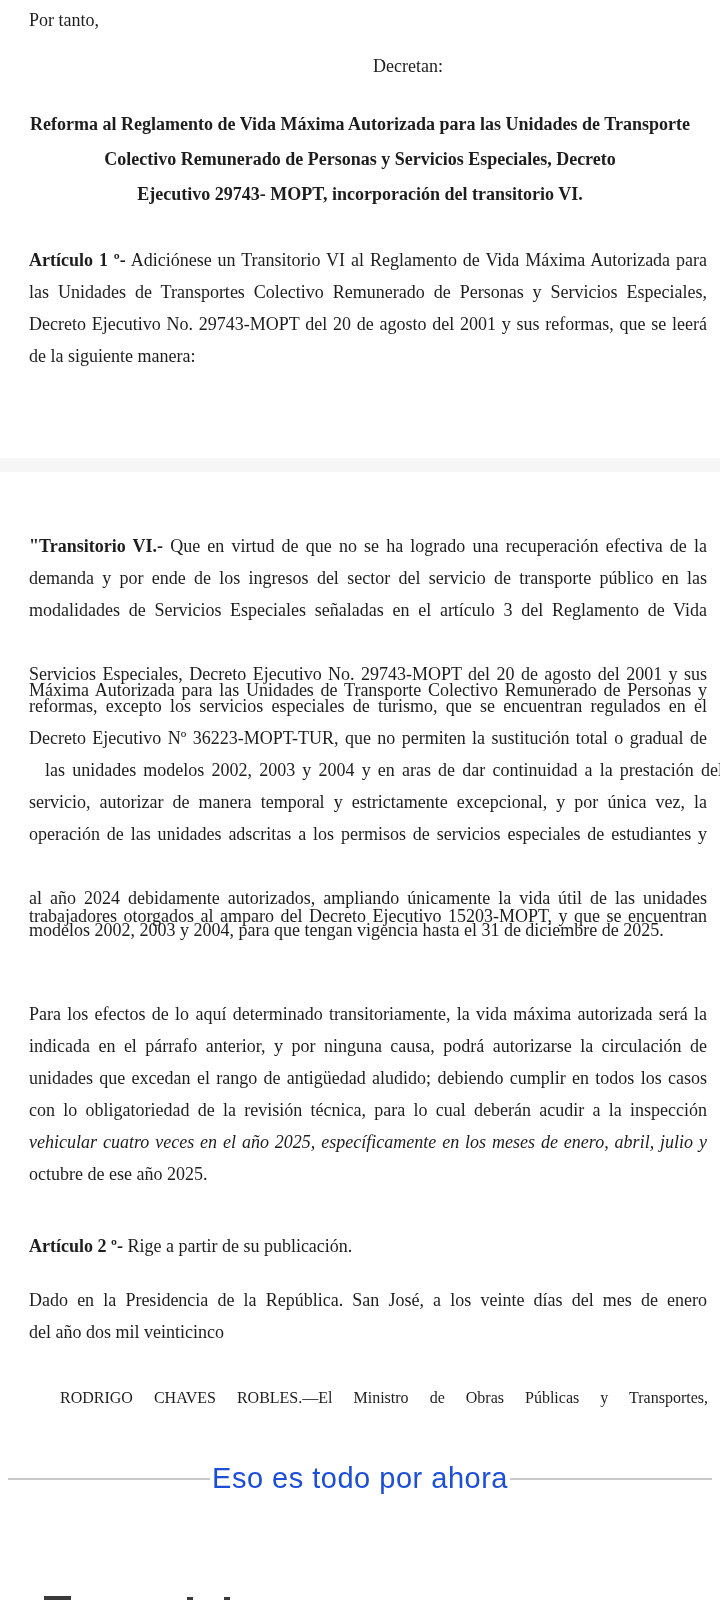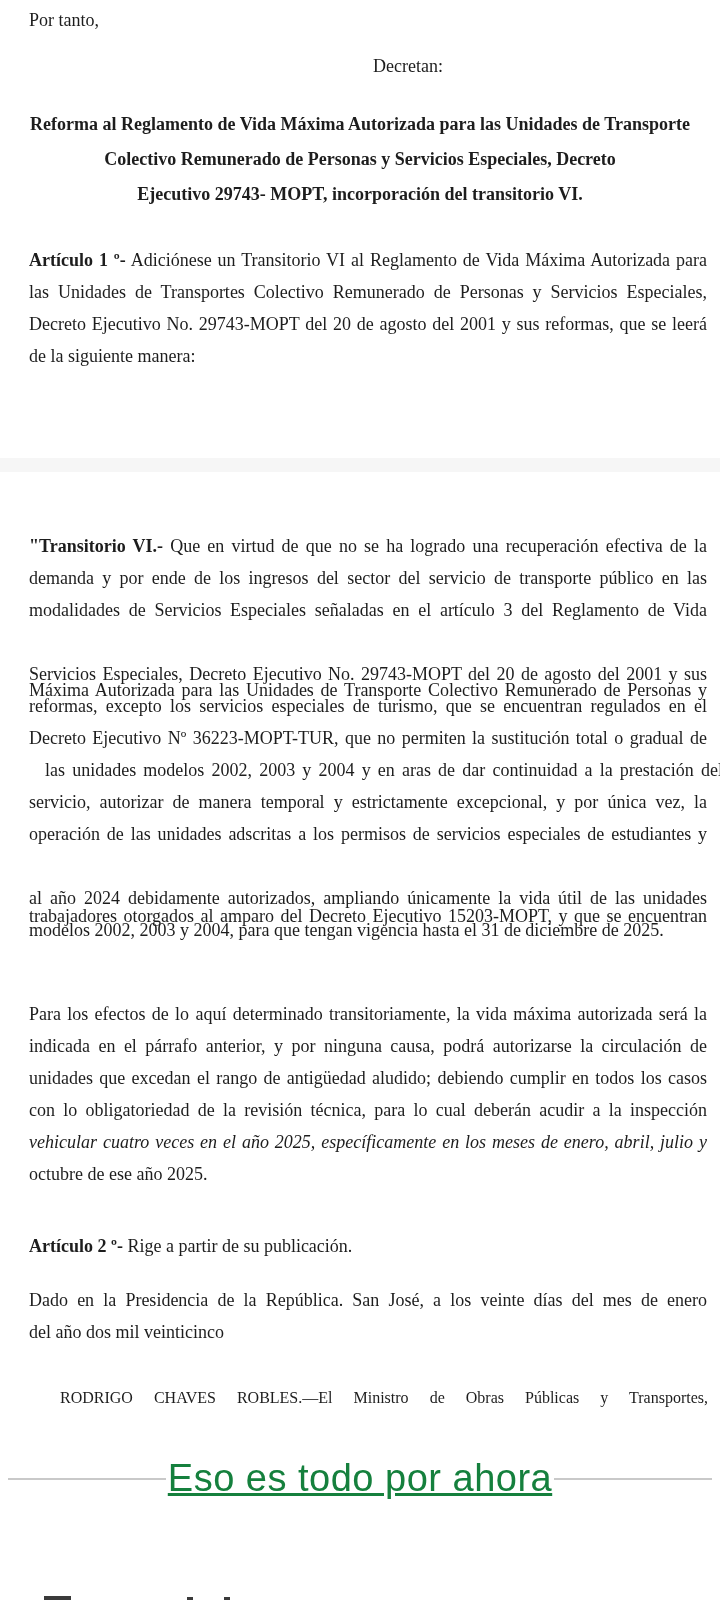--- a/index.html
+++ b/index.html
@@ -25,22 +25,22 @@
   .band { position:absolute; left:0; width:720px; height:14px; background:#f6f6f6; }
   .signature {
     position:absolute; left:60px; width:648px;
     font-size:16px; line-height:32px;
     text-align:justify; text-align-last:justify; height:32px; overflow:hidden;
   }
   .divider { position:absolute; top:1459px; left:0; width:720px; height:40px; text-align:center; }
   .divider-line { position:absolute; top:19px; left:8px; right:8px; height:2px; background:#c9c9c9; }
   .divider-label {
     position:relative; display:inline-block; background:#ffffff; padding:0 2px;
-    font-family:"Liberation Sans", sans-serif; font-size:38px; line-height:38px;
-    color:#15803d; letter-spacing:0.5px;text-decoration:underline;
+    font-family:"Liberation Sans", sans-serif; font-size:29px; line-height:38px;
+    color:#1d4ed8; letter-spacing:0.5px;
   }
   .frag { position:absolute; background:#3a3a3a; }
 </style>
 </head>
 <body>
 
 <div class="page">
 
   <div class="tline" style="top:4px; left:29px;">Por tanto,</div>
 

